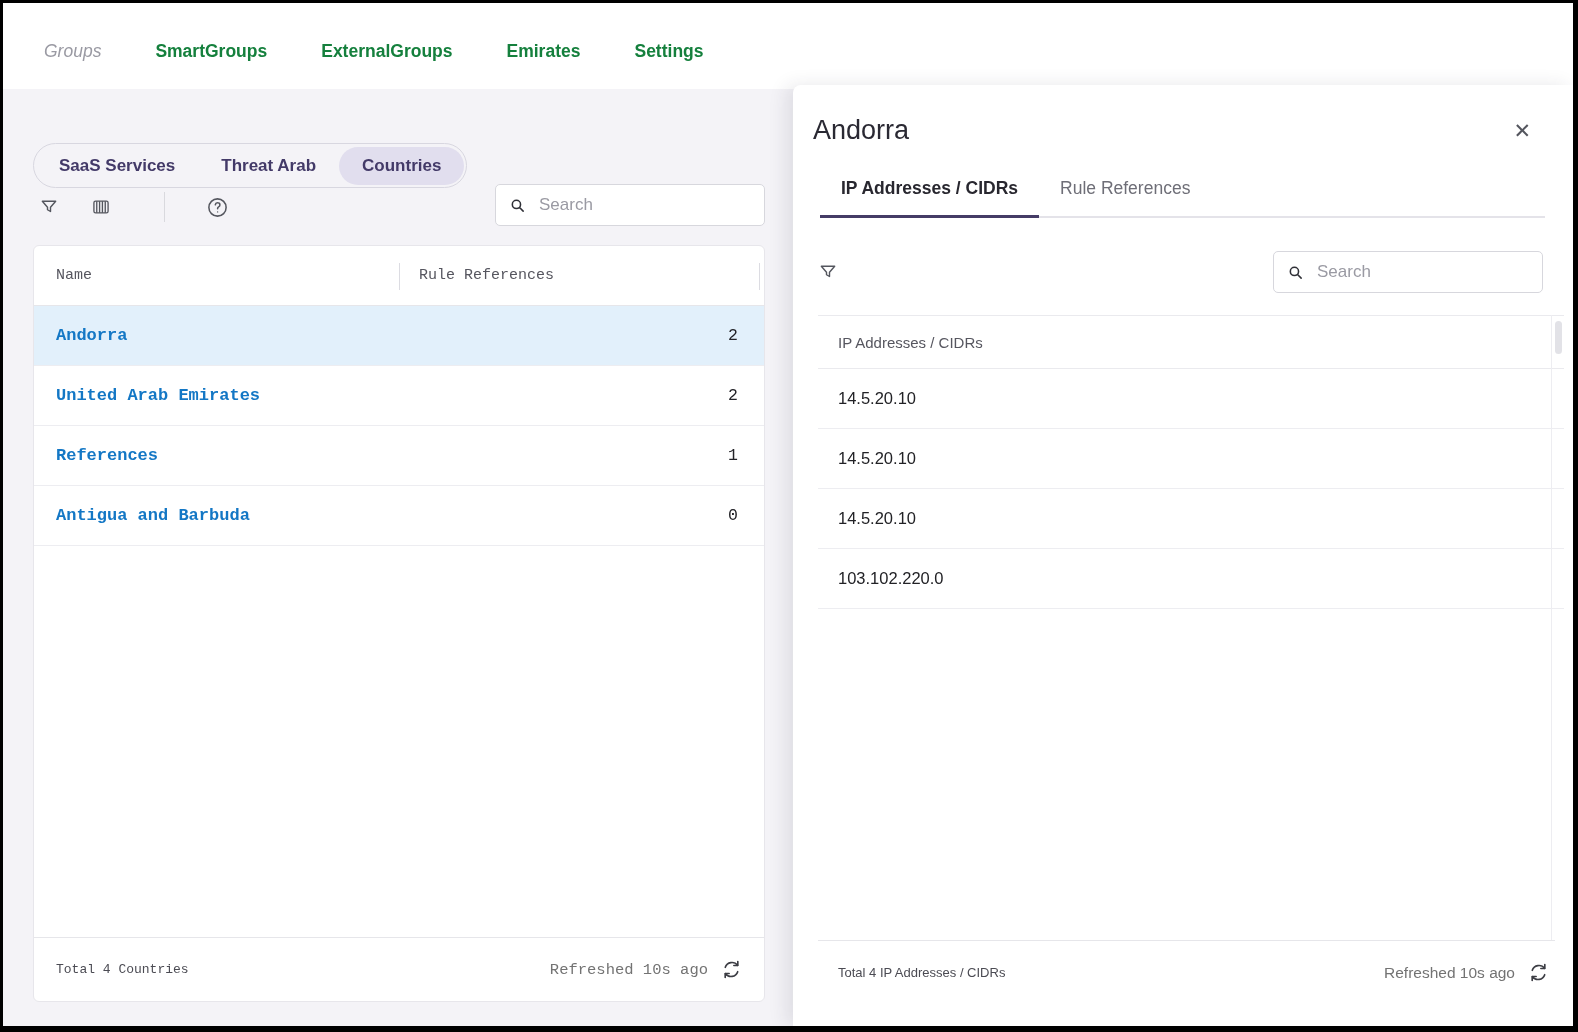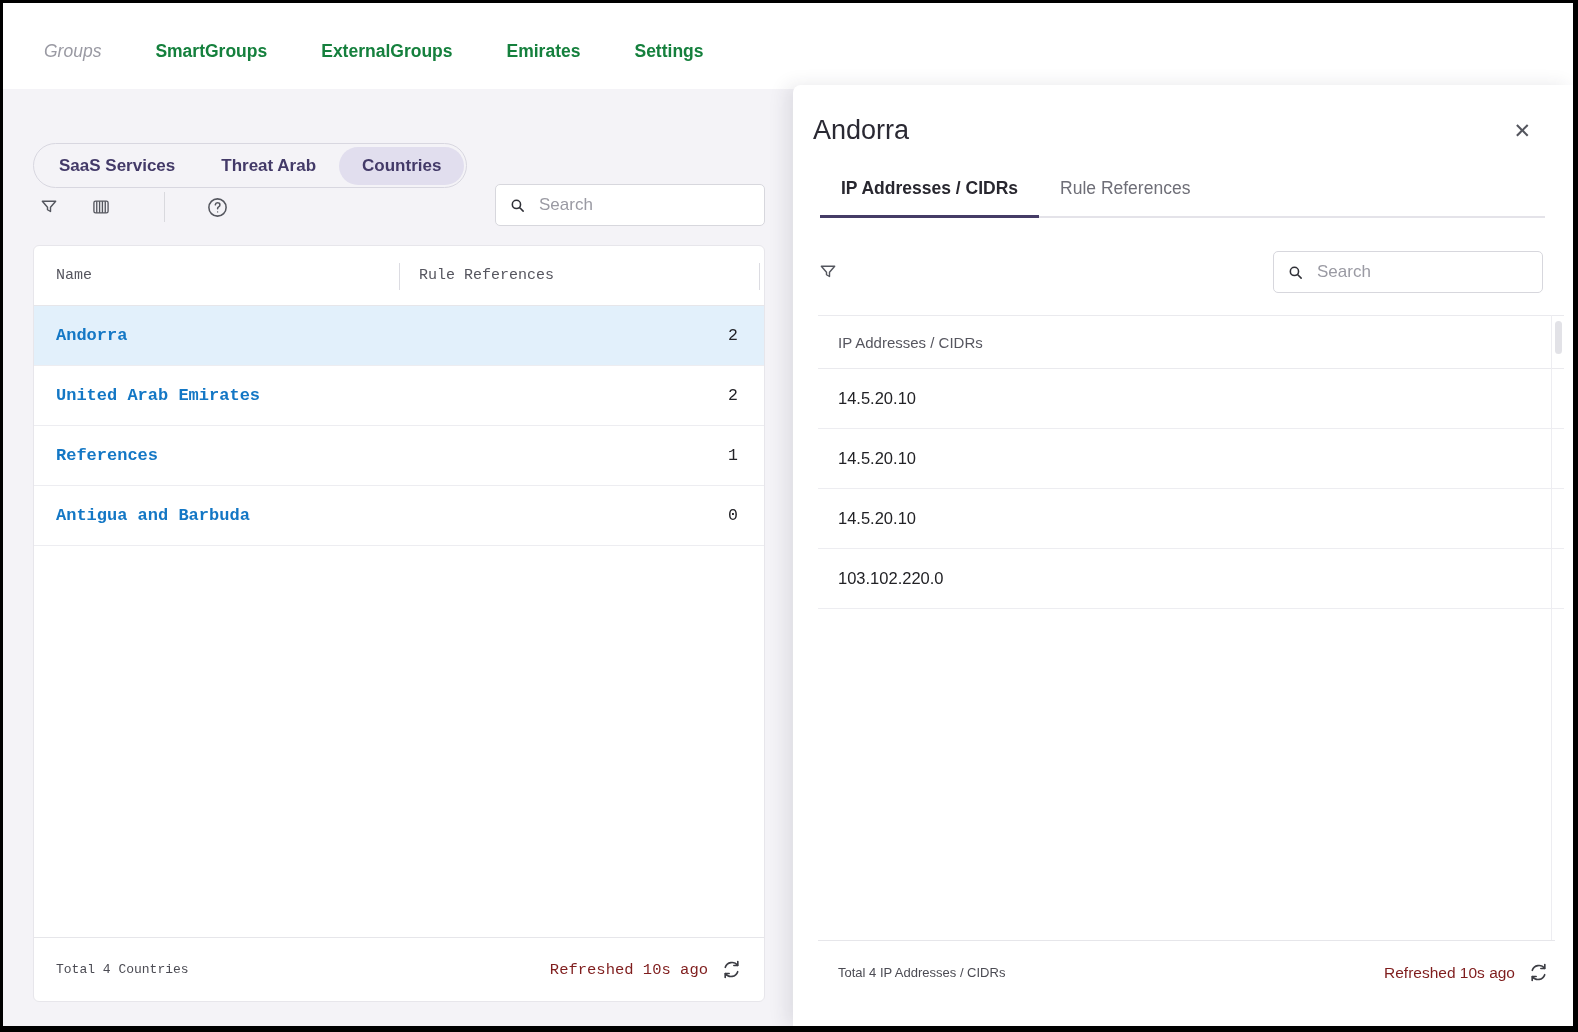--- a/index.html
+++ b/index.html
@@ -79,21 +79,21 @@
   .row.selected { background:#e2f0fb; }
   .country-link { color:#1377c5; font-weight:700; font-size:17px; text-decoration:none; cursor:pointer; }
   .count { margin-left:auto; font-size:16.5px; color:#232328; }
   .card-spacer { flex:1; }
   .card-footer, .panel-footer {
     flex:none; height:64px; border-top:1px solid #e6e6ea;
     display:flex; align-items:center;
   }
   .card-footer { padding:0 22px; }
   .total { font-size:13px; color:#4b4b53; }
-  .refreshed { margin-left:auto; font-size:15.5px; color:#7f1d1d; }
+  .refreshed { margin-left:auto; font-size:15.5px; color:#737373; }
   .refresh-btn { margin-left:13px; color:#3c3d44; }
 
   
   .panel {
     position:absolute; top:82px; left:790px; right:0; bottom:0;
     background:#fff; border-top-left-radius:8px;
     box-shadow:-7px 0 18px rgba(40,40,60,0.10);
     display:flex; flex-direction:column;
   }
   .panel-header { flex:none; display:flex; align-items:center; padding:30px 38px 0 20px; }

